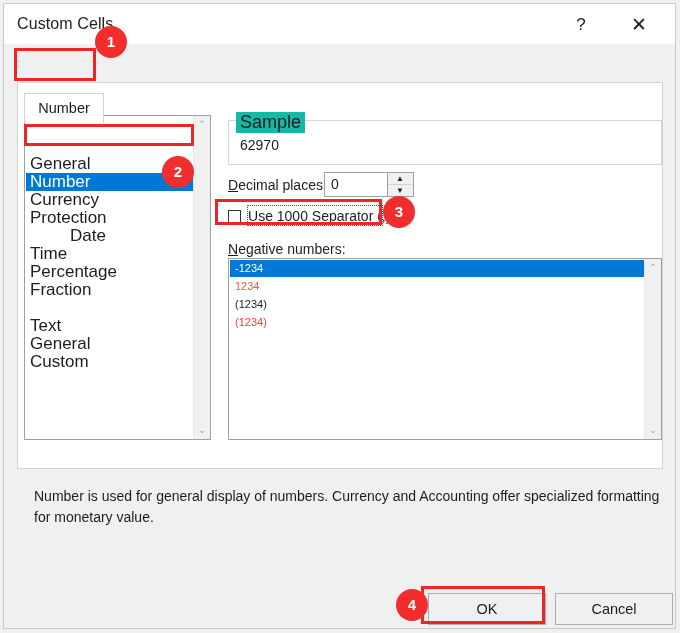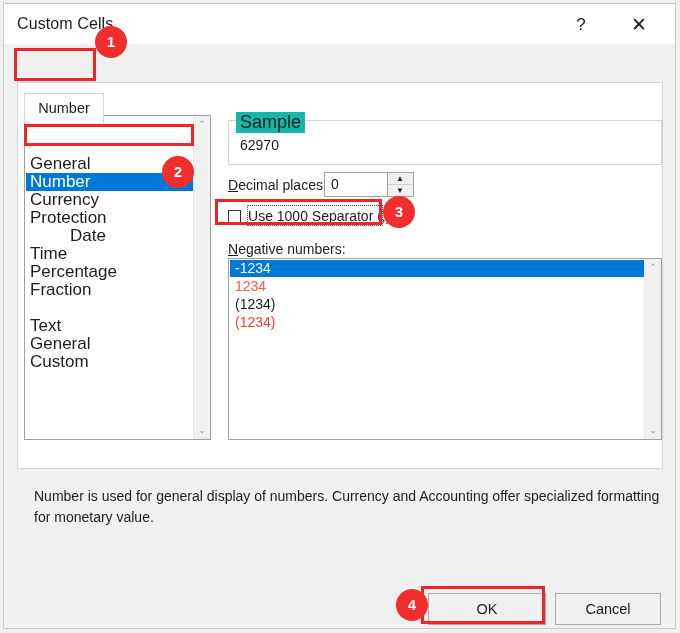--- a/index.html
+++ b/index.html
@@ -293,21 +293,21 @@
     left: 224px;
     top: 254px;
     width: 434px;
     height: 182px;
   }
   .neg-item {
     position: absolute;
     left: 1px;
     width: 415px;
     height: 17px;
-    font-size: 14px;
+    font-size: 11px;
     line-height: 17px;
     padding-left: 5px;
     box-sizing: border-box;
     color: #1d1d1d;
     white-space: nowrap;
     cursor: default;
   }
   .neg-item.selected {
     background: #0078d7;
     color: #ffffff;
@@ -331,21 +331,21 @@
     background: #f0f0f0;
     border: 1px solid #adadad;
     box-sizing: border-box;
     font-size: 14.5px;
     color: #1d1d1d;
     text-align: center;
     line-height: 30px;
     cursor: default;
   }
   #ok-button { left: 424px; top: 589px; width: 118px; }
-  #cancel-button { left: 551px; top: 589px; width: 106px; }
+  #cancel-button { left: 551px; top: 589px; width: 118px; }
 
   
   #watermark {
     position: absolute;
     left: 262px;
     top: 590px;
     width: 142px;
     height: 34px;
     opacity: 0.40;
   }

